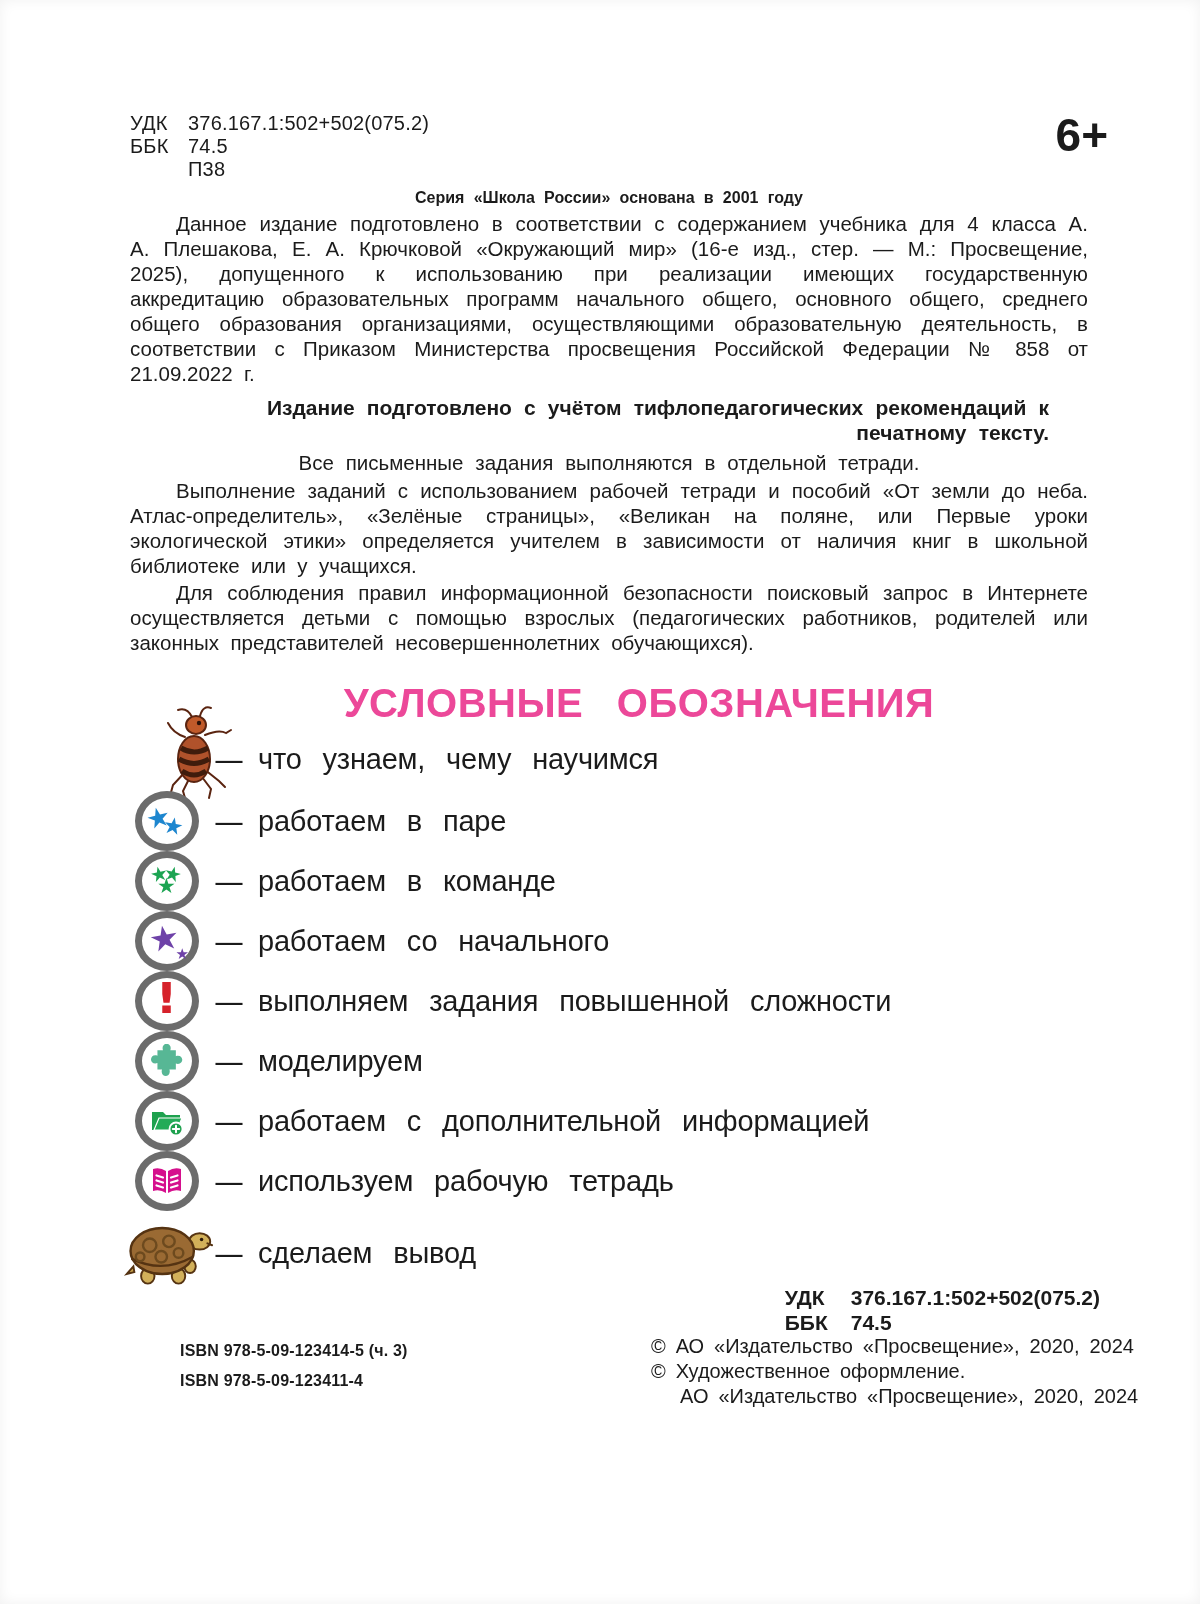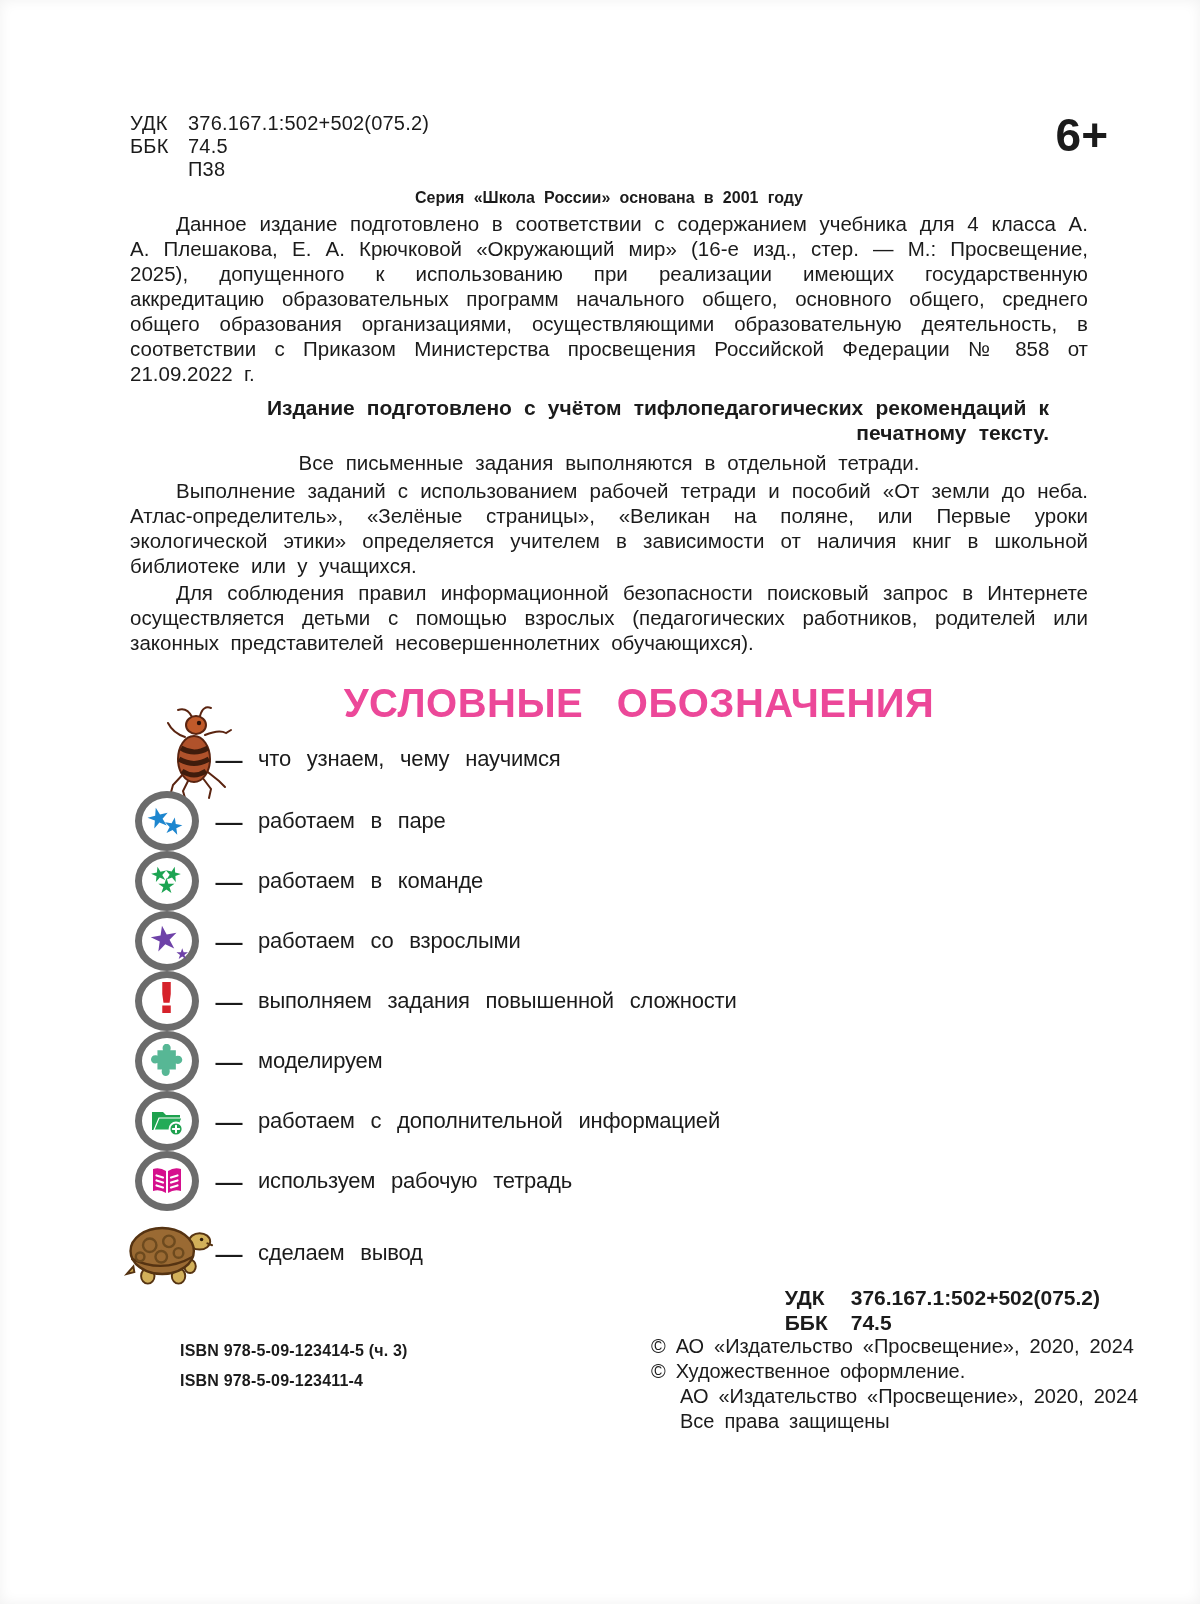--- a/index.html
+++ b/index.html
@@ -40,21 +40,21 @@
   
   .legend{margin-top:26px;position:relative;}
   .legend-title{
     text-align:center;font-weight:bold;font-size:40px;line-height:44px;
     color:#ec4899;letter-spacing:.5px;word-spacing:.55em;margin:0 0 2px 60px;
   }
   .legend-rows{margin-left:-2px;}
   .legend-row{display:flex;align-items:center;min-height:58px;}
   .icon-cell{width:78px;display:flex;justify-content:center;align-items:center;flex:0 0 78px;}
   .dash{font-size:30px;margin:0 14px 0 8px;flex:0 0 auto;font-family:"DejaVu Sans",sans-serif;}
-  .legend-label{font-size:22px;word-spacing:.45em;letter-spacing:-.2px;}
+  .legend-label{font-size:29px;word-spacing:.45em;letter-spacing:-.2px;}
   .ring{
     width:50px;height:46px;border:7px solid #6c6c6c;border-radius:50%;
     background:#fff;display:flex;align-items:center;justify-content:center;position:relative;
   }
   .star{font-family:"DejaVu Sans",sans-serif;line-height:1;display:inline-block;}
   .row-ant .icon-cell{align-items:flex-end;}
   .row-ant{min-height:64px;}
   .ant-wrap{height:60px;position:relative;}
   .ant-wrap svg{position:absolute;left:-8px;bottom:-10px;}
   .row-turtle{min-height:84px;}
@@ -166,21 +166,21 @@
         </div>
 
         <div class="legend-row">
           <div class="icon-cell">
             <span class="ring">
               <span class="star" style="color:#6e42a8;font-size:34px;transform:rotate(-10deg);margin:-6px 0 0 -6px;">★</span>
               <span class="star" style="color:#6e42a8;font-size:15px;position:absolute;right:3px;bottom:2px;">★</span>
             </span>
           </div>
           <span class="dash">—</span>
-          <span class="legend-label">работаем со взрослыми</span>
+          <span class="legend-label">работаем со начального</span>
         </div>
 
         <div class="legend-row">
           <div class="icon-cell">
             <span class="ring">
               <span class="star" style="color:#d6222b;font-size:42px;font-weight:bold;margin-top:-4px;transform:scaleX(1.15);">!</span>
             </span>
           </div>
           <span class="dash">—</span>
           <span class="legend-label">выполняем задания повышенной сложности</span>
@@ -280,15 +280,14 @@
 
   <div class="isbn-block">
     <div>ISBN 978-5-09-123414-5 (ч. 3)</div>
     <div>ISBN 978-5-09-123411-4</div>
   </div>
 
   <div class="copyright">
     <div>© АО «Издательство «Просвещение», 2020, 2024</div>
     <div>© Художественное оформление.</div>
     <div class="ind">АО «Издательство «Просвещение», 2020, 2024</div>
-    <div class="ind">Все права защищены</div>
   </div>
 </div>
 
 </body></html>

